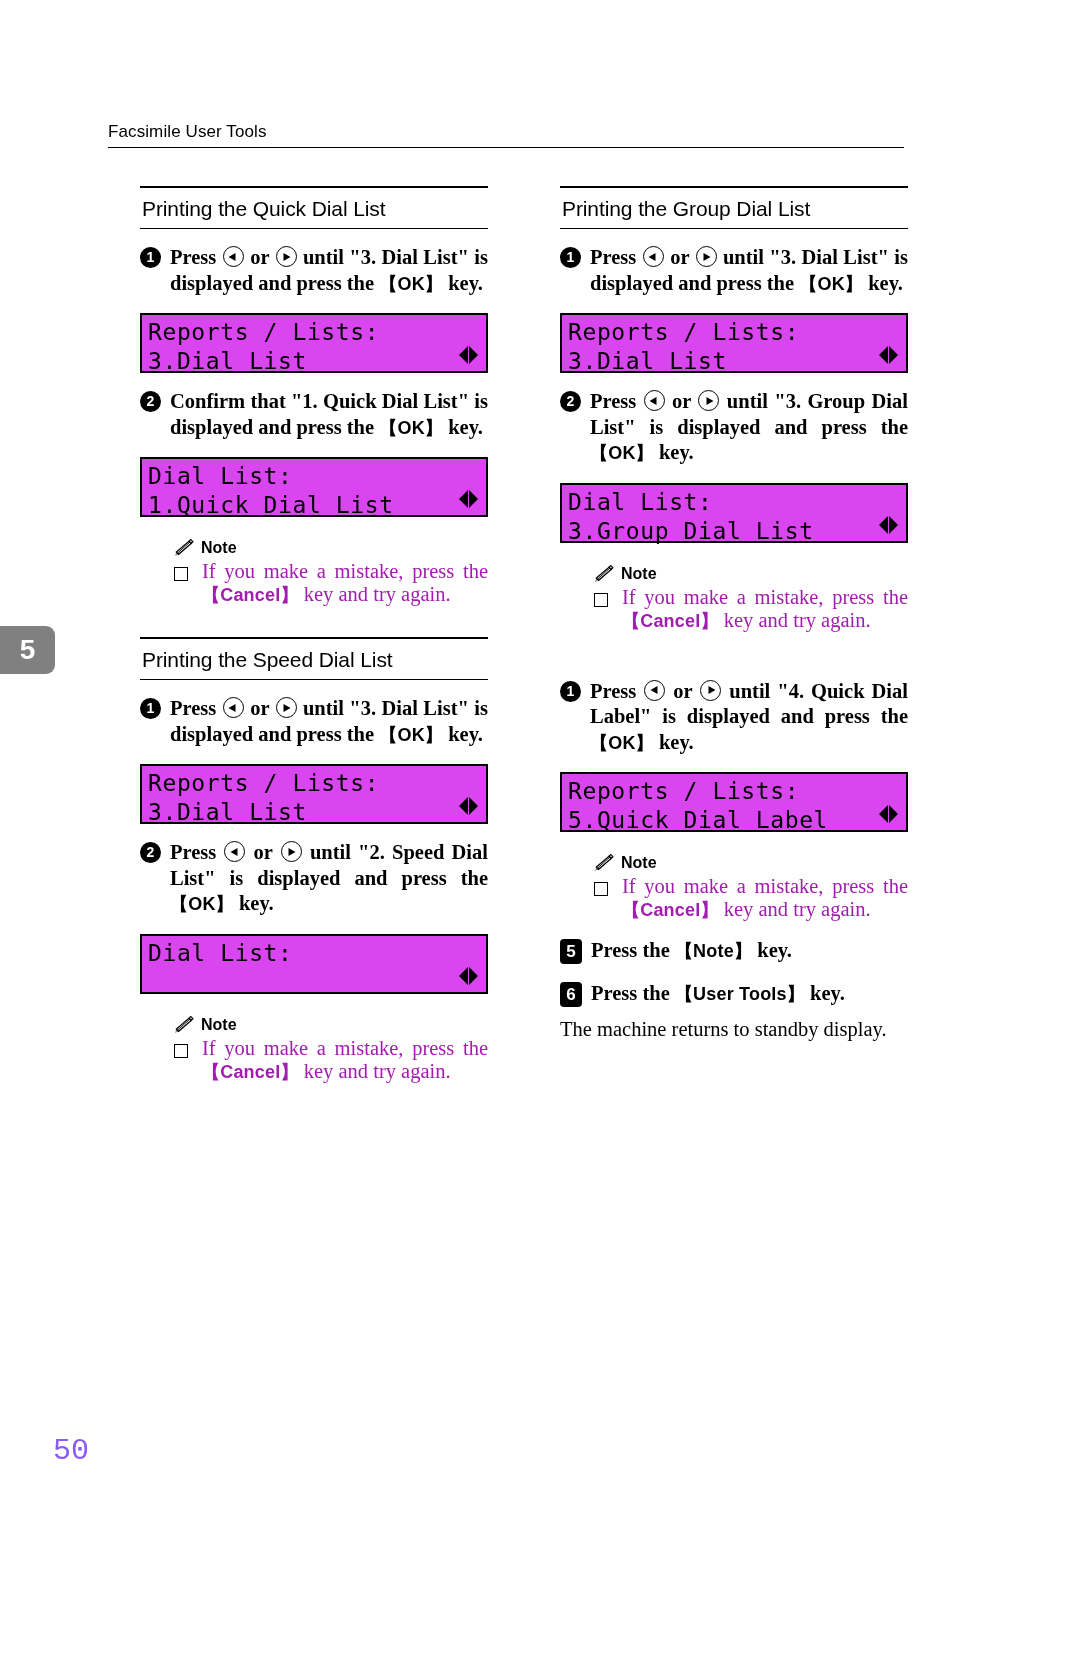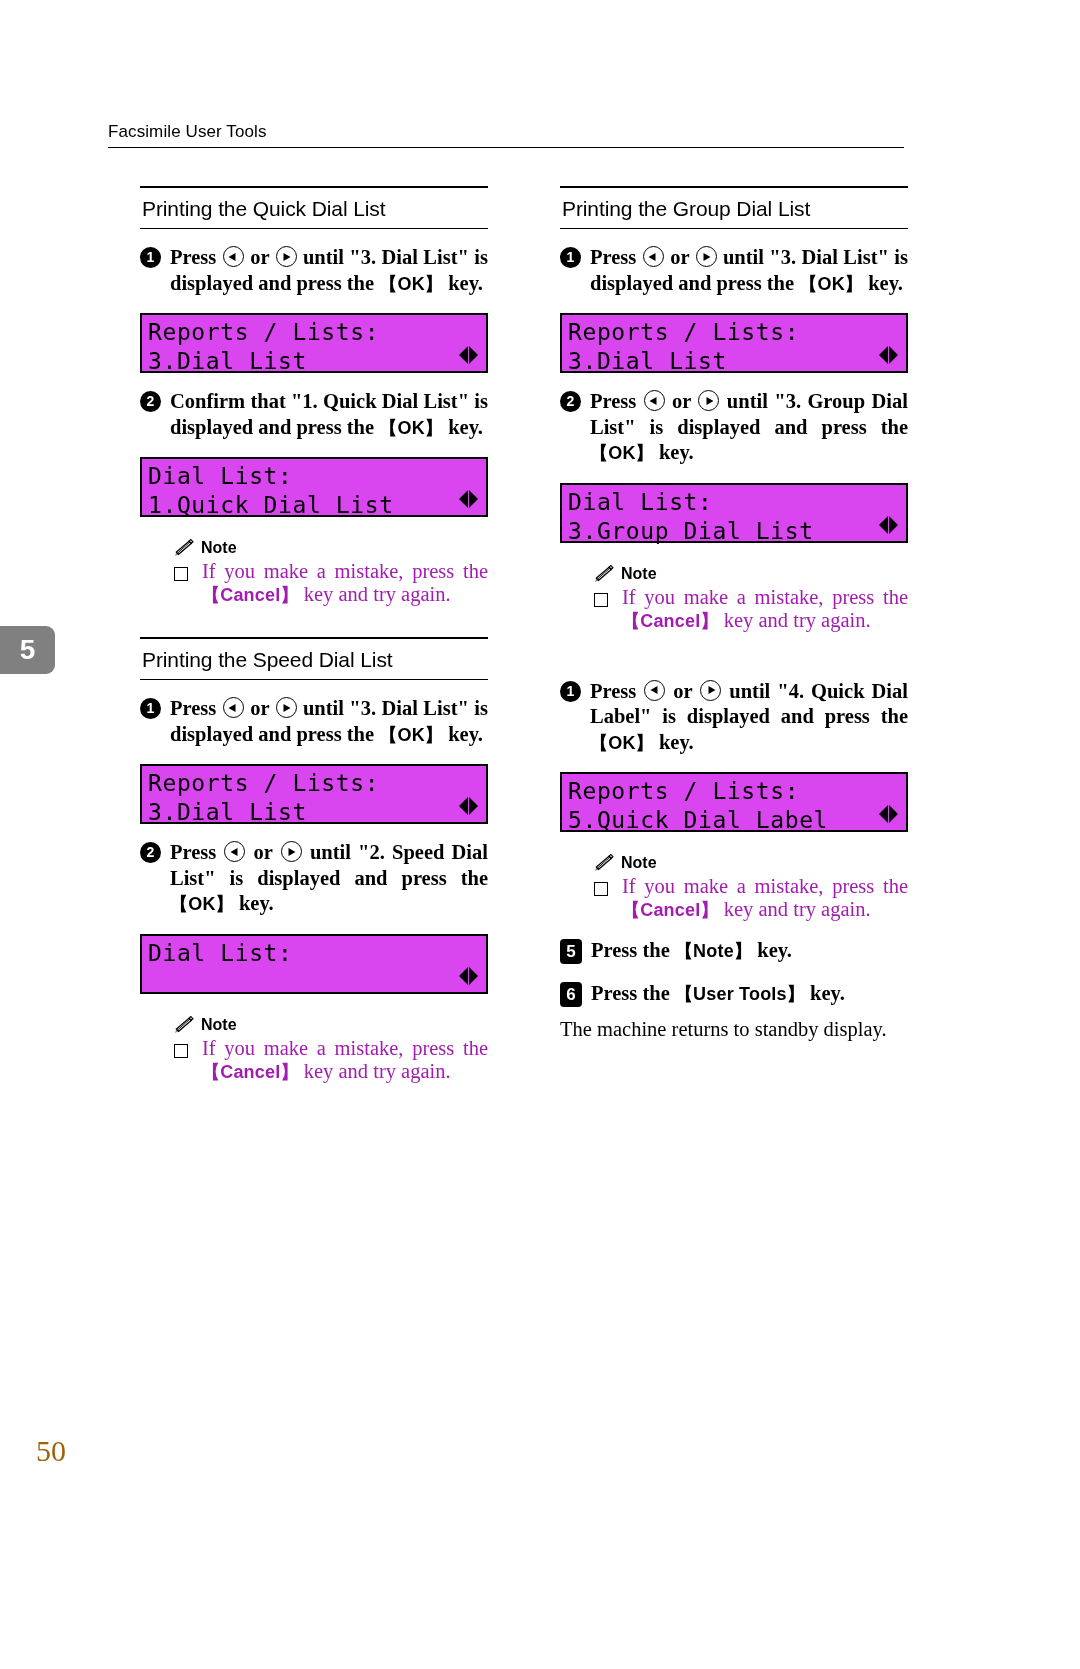--- a/index.html
+++ b/index.html
@@ -54,25 +54,25 @@
     font-family: "Liberation Sans", sans-serif;
     font-weight: bold;
     font-size: 28px;
     color: #ffffff;
     line-height: 1;
   }
 
   
   .page-number {
     position: absolute;
-    left: 36px;
+    left: 53px;
     top: 1434px;
-    font-family: Liberation Serif, serif;
+    font-family: Liberation Mono, monospace;
     font-size: 30px;
-    color: #a16207;
+    color: #8b5cf6;
   }
 
   
   .columns {
     position: absolute;
     left: 140px;
     top: 186px;
     width: 768px;
     display: flex;
     gap: 72px;

